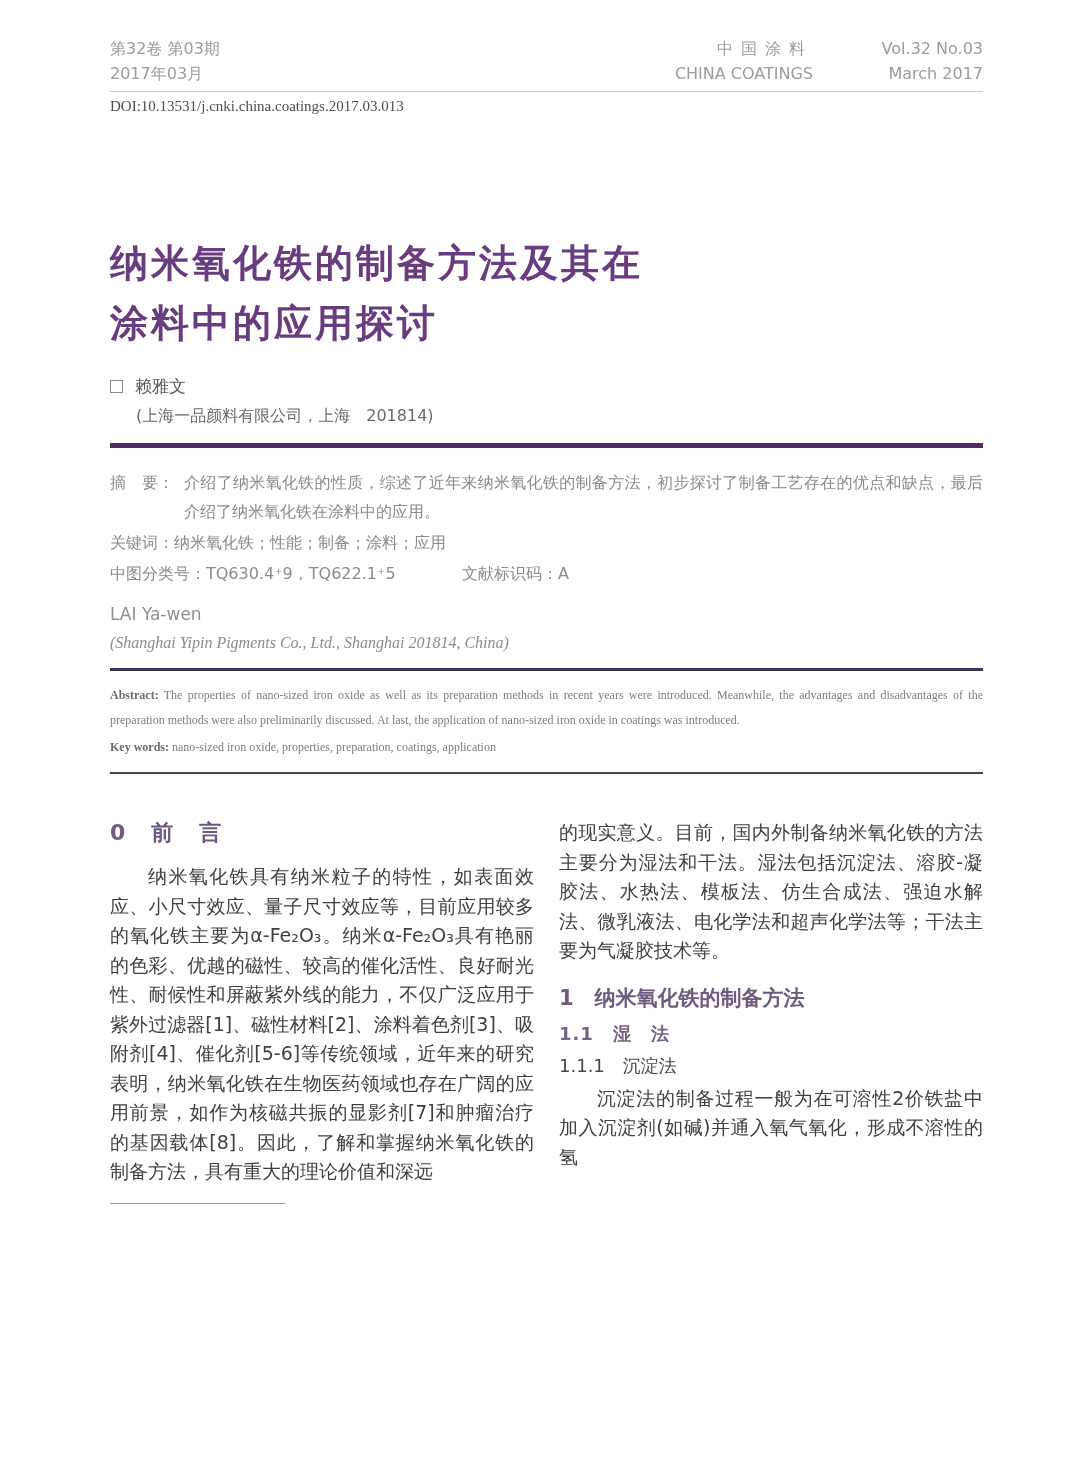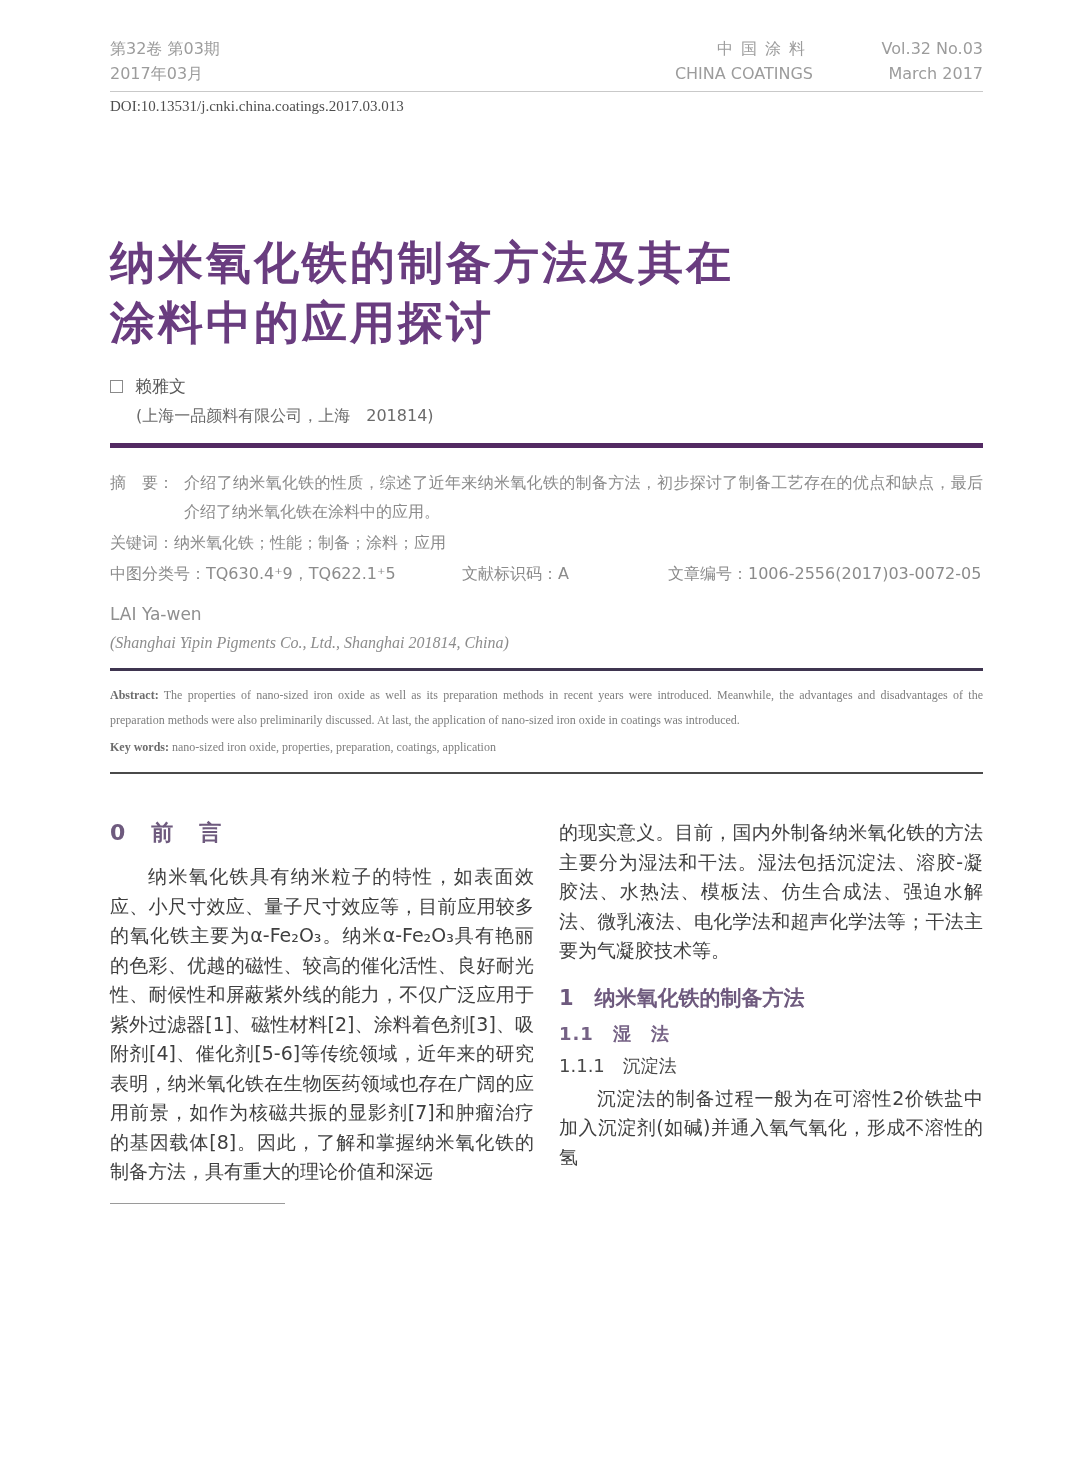--- a/index.html
+++ b/index.html
@@ -18,21 +18,21 @@
   
   .jheader { display:flex; align-items:flex-start; font-size:16px; color:#9c9c9c; line-height:25px; }
   .jh-left { width:230px; }
   .jh-center { flex:1; text-align:right; }
   .jh-center .cn { letter-spacing:8px; }
   .jh-right { width:170px; text-align:right; }
   .header-rule { border-top:1px solid #c9c9c9; margin-top:5px; }
   .doi { margin-top:6px; font-size:15px; color:#4e4e4e; font-family:"Liberation Serif","DejaVu Serif",serif; }
 
   
-  .title-cn { margin-top:118px; color:#693c7f; font-weight:700; font-size:45px; line-height:60px; letter-spacing:3px; }
+  .title-cn { margin-top:118px; color:#693c7f; font-weight:700; font-size:38px; line-height:60px; letter-spacing:3px; }
   .byline { margin-top:22px; font-size:17px; color:#5a5a5a; display:flex; align-items:center; }
   .byline .sq { display:inline-block; width:13px; height:13px; border:1px solid #8a8a8a; margin-right:12px; }
   .affil-cn { margin-top:8px; padding-left:26px; font-size:16px; color:#6a6a6a; }
   .purple-rule { height:5px; background:#532a63; margin-top:16px; }
 
   
   .abs-cn { margin-top:20px; font-size:16px; color:#8b8b8b; line-height:29px; }
   .abs-row { display:flex; }
   .abs-row .lbl { flex:0 0 74px; }
   .abs-row .txt { flex:1; text-align:justify; }
@@ -112,23 +112,20 @@
       <div class="kw-row">
         <span>关键词：</span><span>纳米氧化铁；性能；制备；涂料；应用</span>
       </div>
       <div class="meta-row">
         <span class="seg1">
           <span>中图分类号：</span><span>TQ630.4⁺9，TQ622.1⁺5</span>
         </span>
         <span class="seg2">
           <span>文献标识码：</span><span>A</span>
         </span>
-        <span class="seg3">
-          <span>文章编号：</span><span>1006-2556(2017)03-0072-05</span>
-        </span>
       </div>
     </div>
 
     <div class="author-en">LAI Ya-wen</div>
     <div class="affil-en">(Shanghai Yipin Pigments Co., Ltd., Shanghai 201814, China)</div>
 
     <div class="dark-rule"></div>
 
     <div class="abs-en">
       <p><span class="lbl">Abstract:</span><span> The properties of nano-sized iron oxide as well as its preparation methods in recent years were introduced. Meanwhile, the advantages and disadvantages of the preparation methods were also preliminarily discussed. At last, the application of nano-sized iron oxide in coatings was introduced.</span></p>

